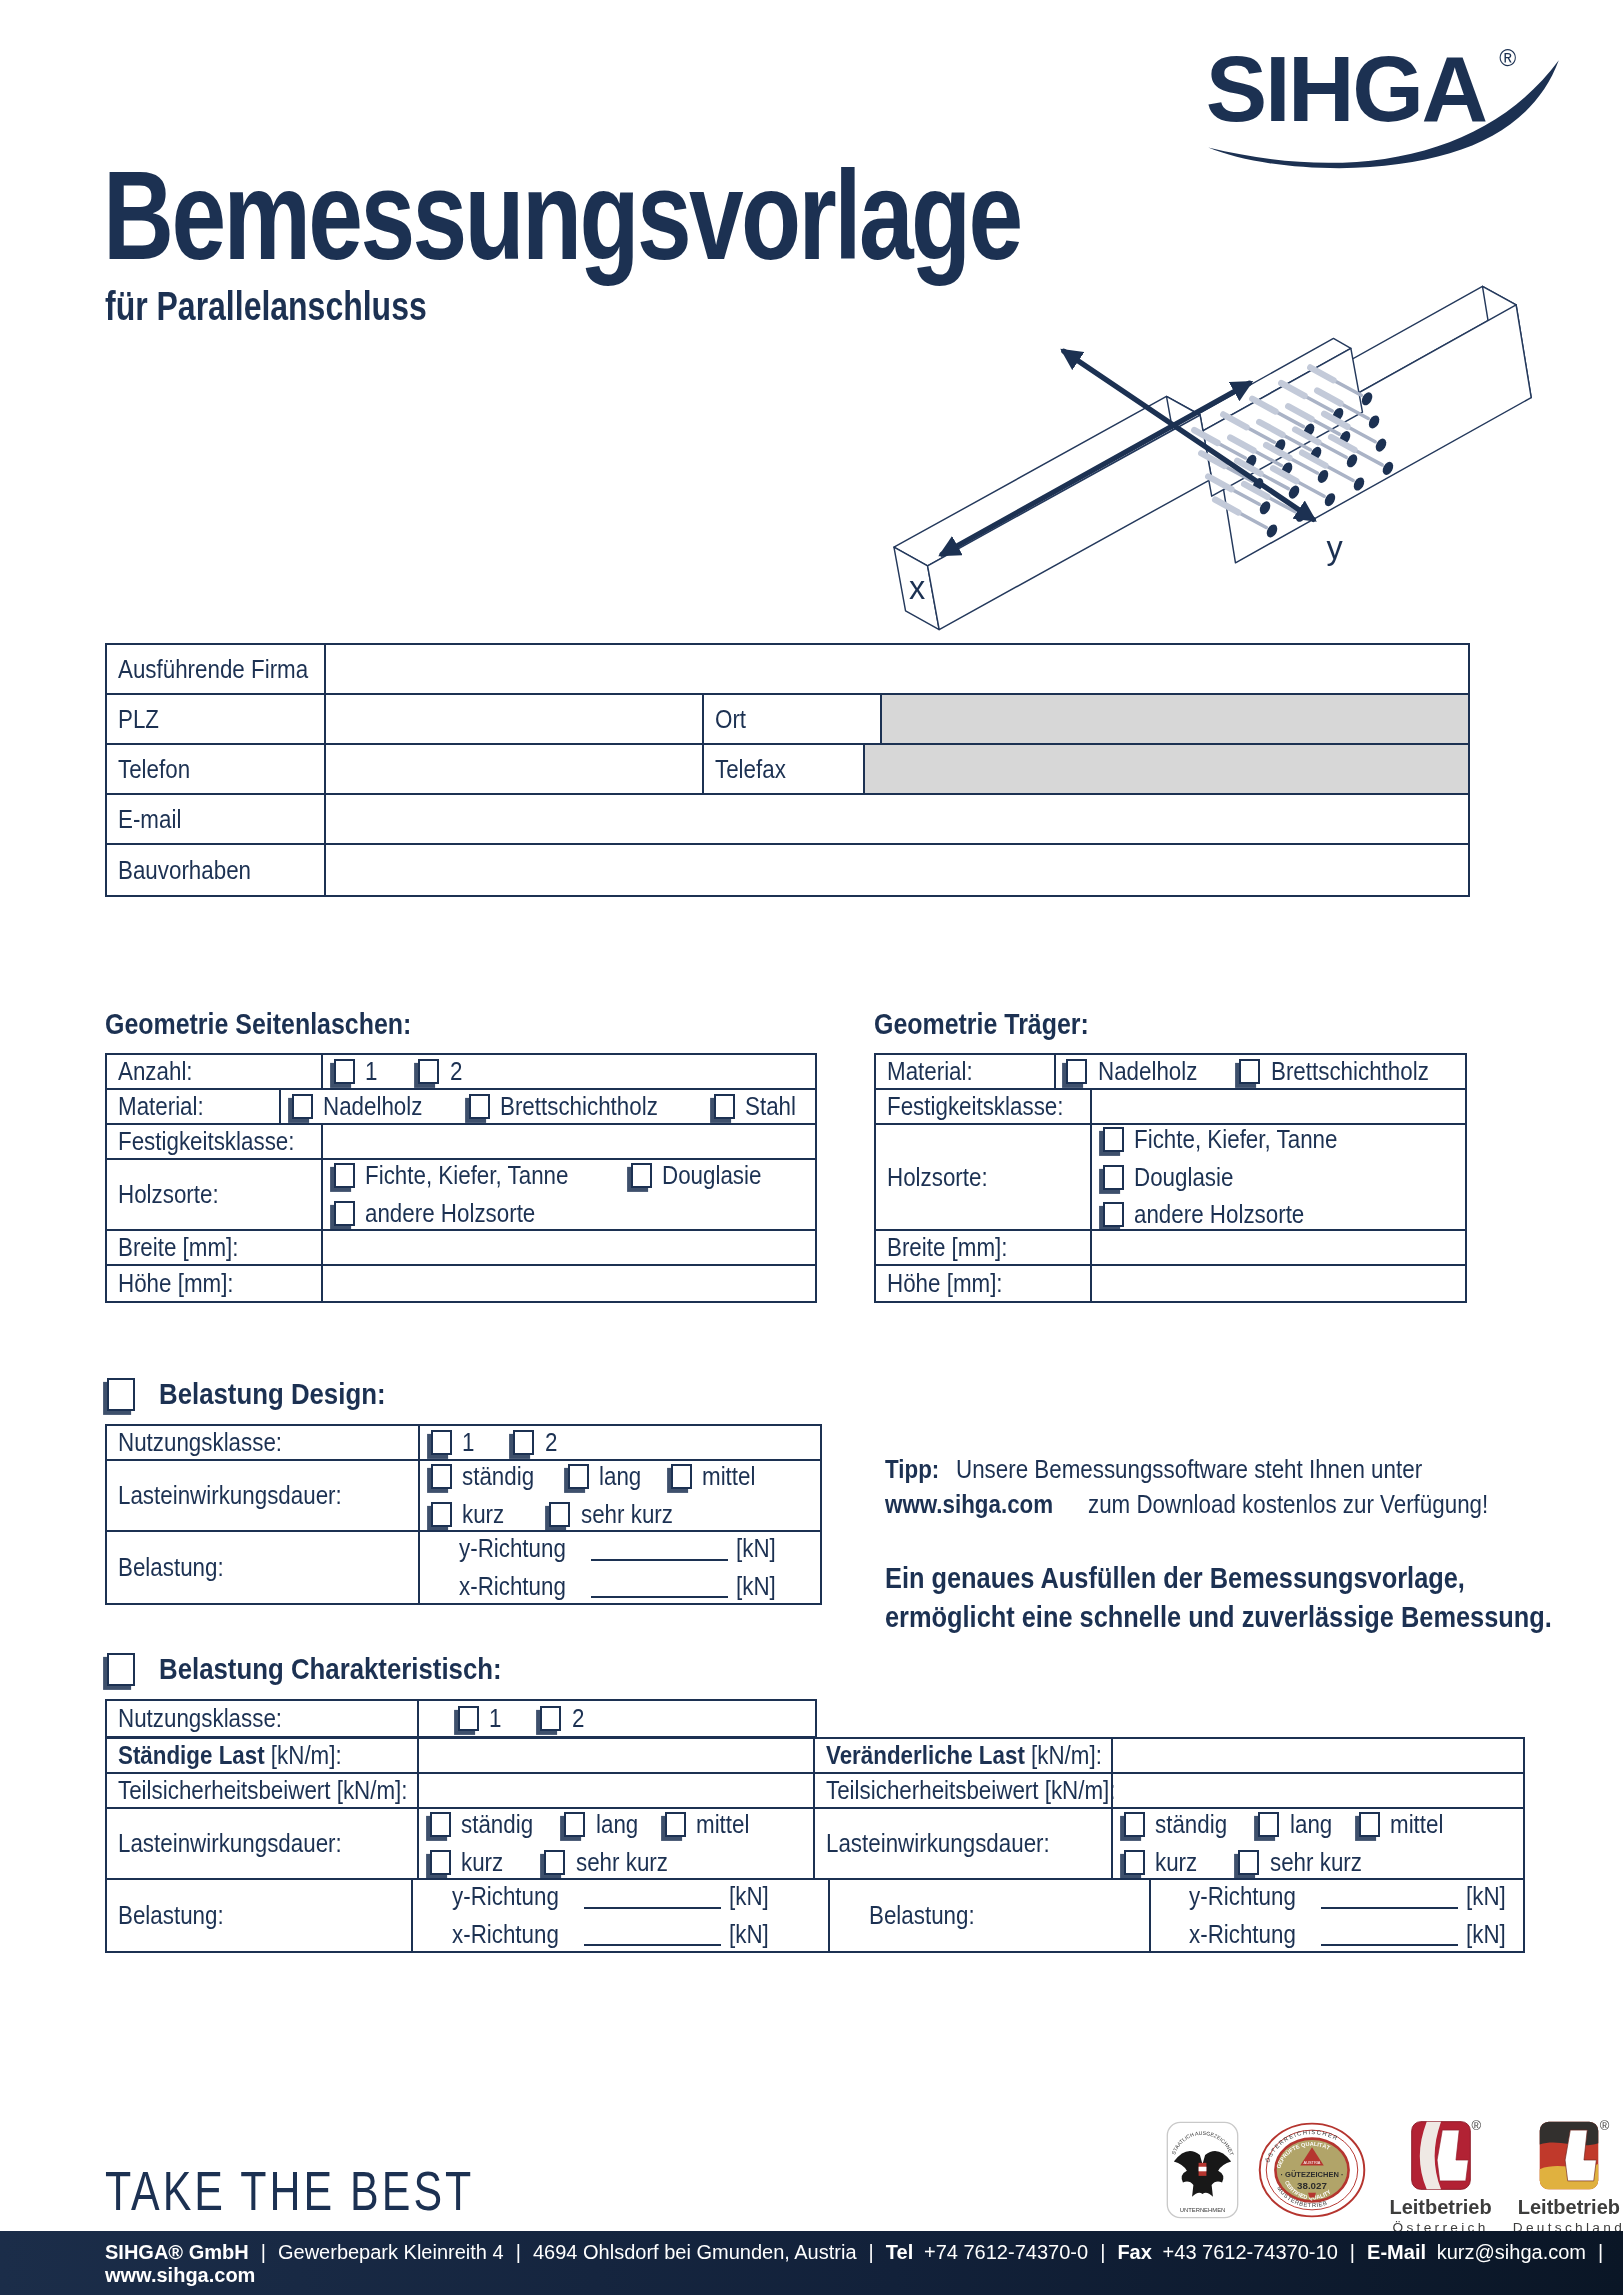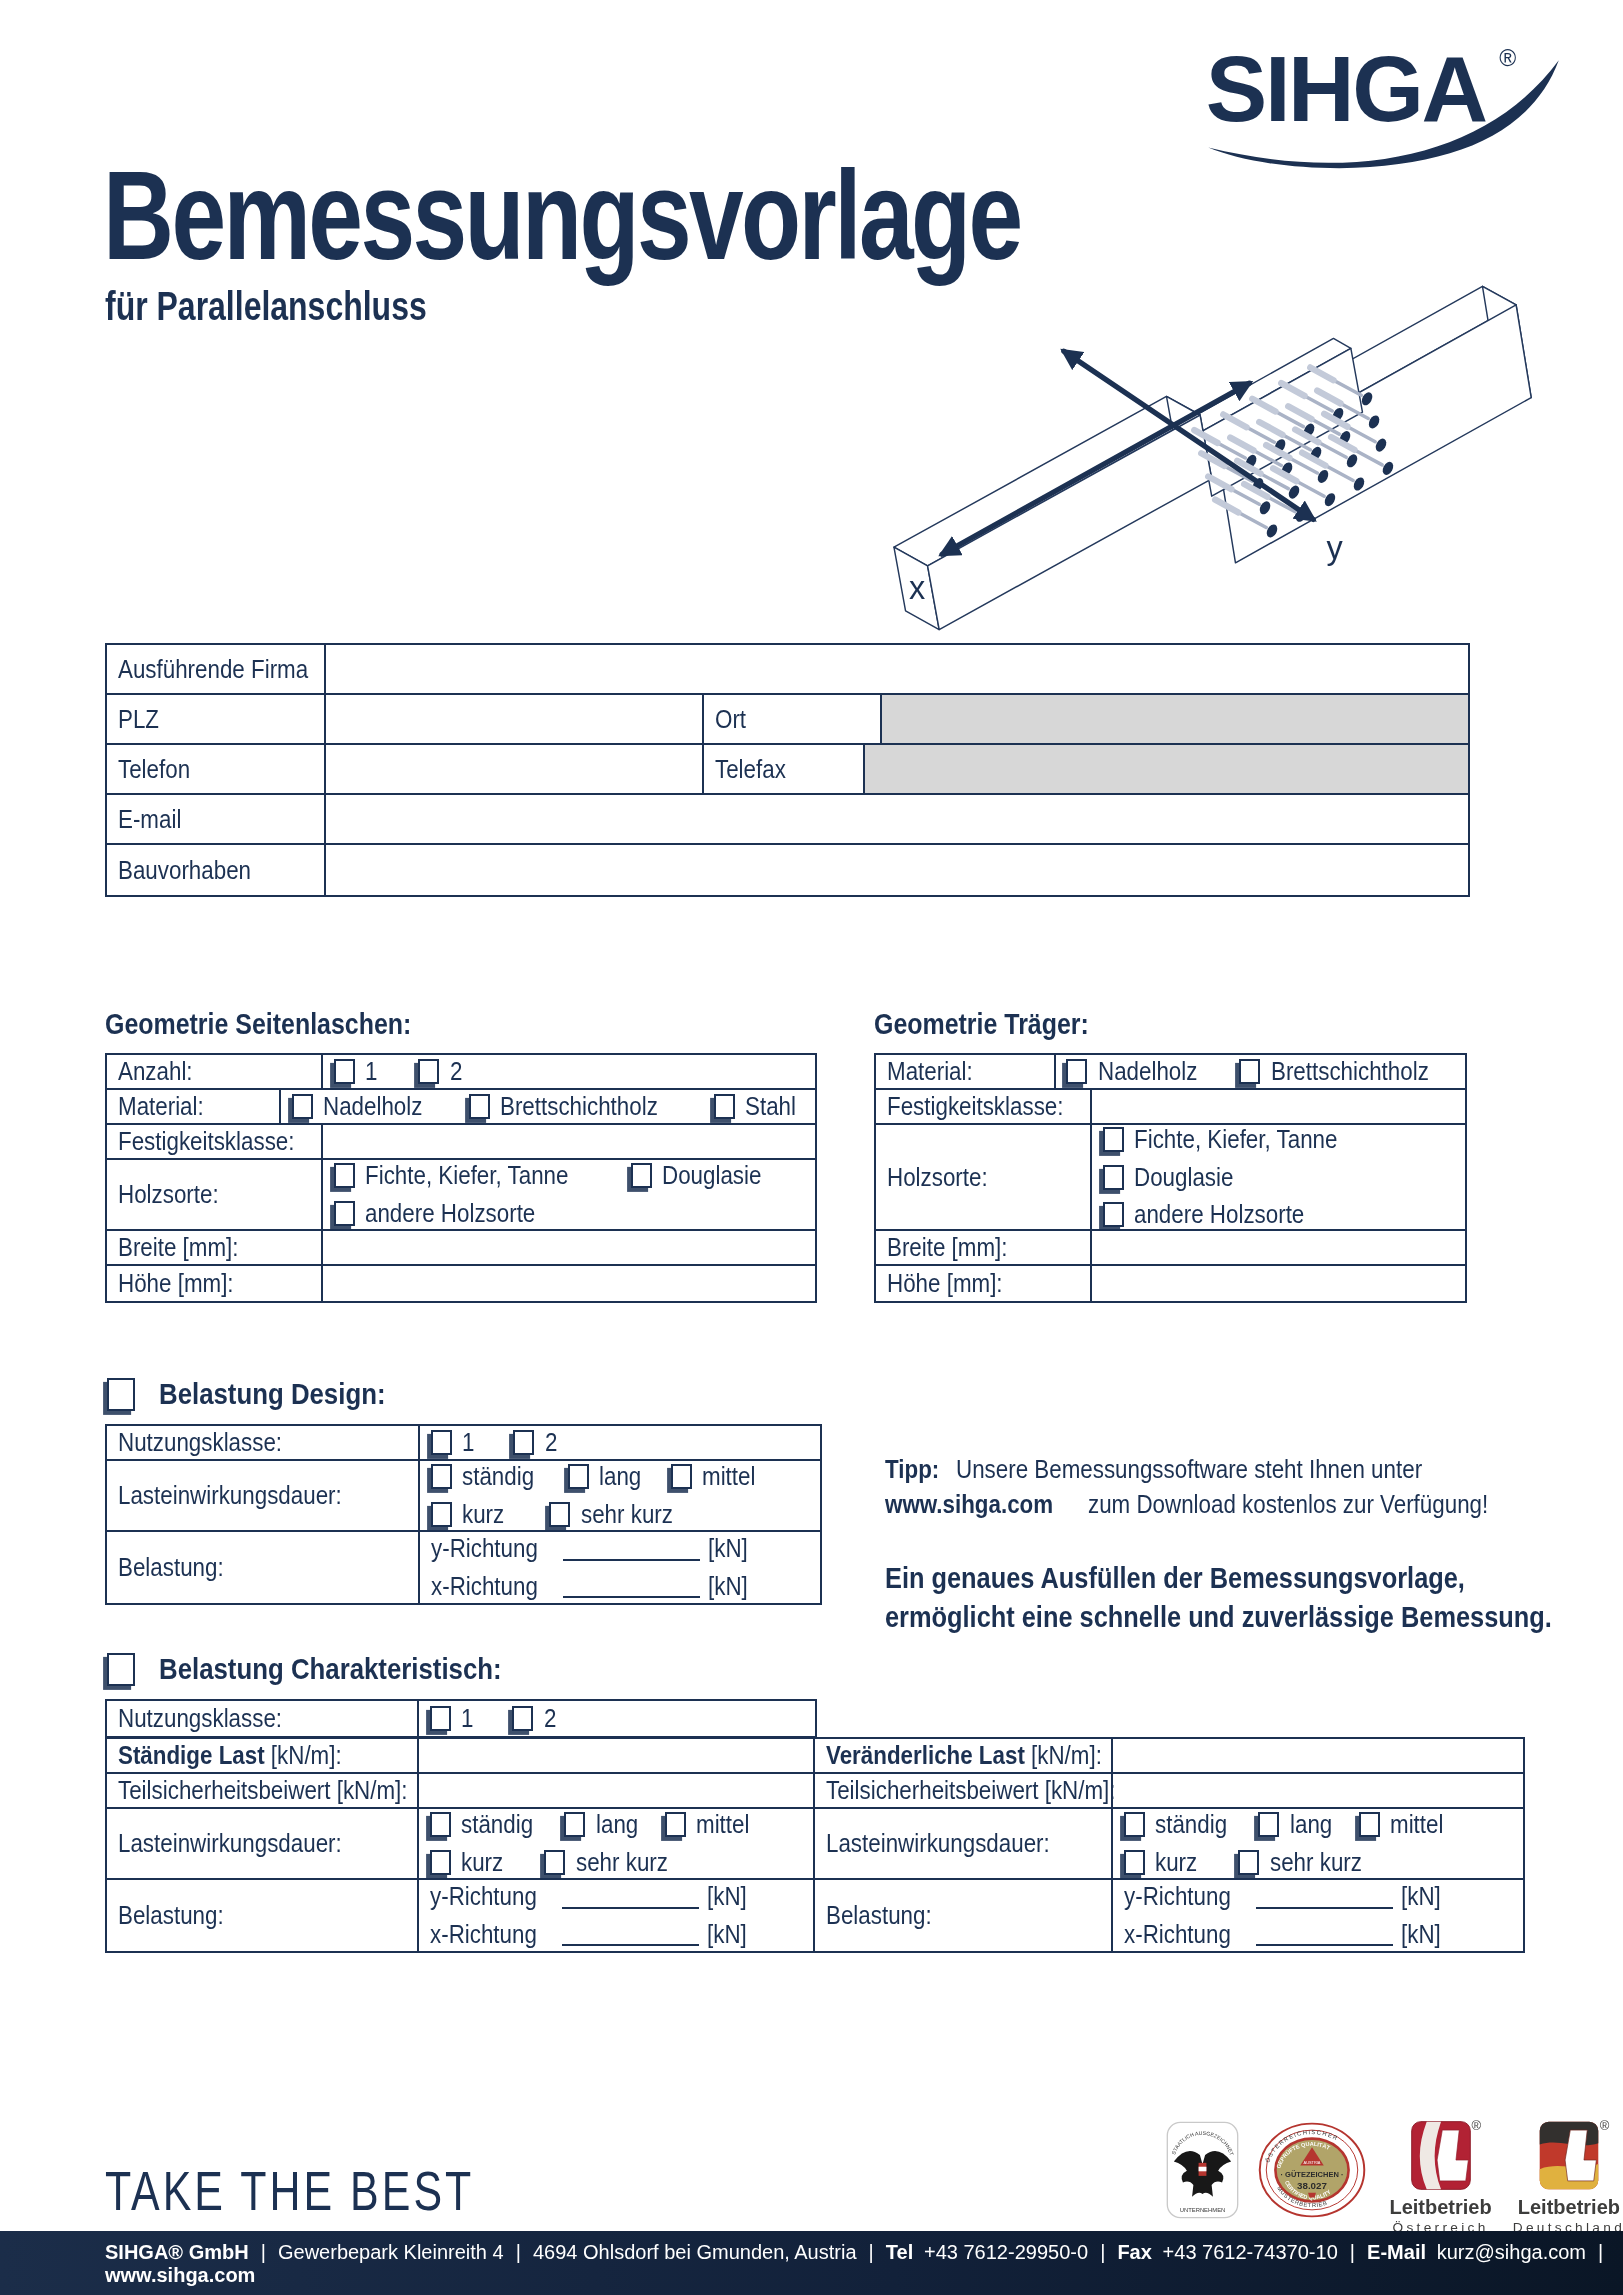--- a/index.html
+++ b/index.html
@@ -6,21 +6,21 @@
   html,body{margin:0;padding:0;background:#888;}
   .page{position:relative;width:1623px;height:2295px;background:#ffffff;
         font-family:"Liberation Sans",sans-serif;color:var(--navy);overflow:hidden;}
   .abs{position:absolute;}
   .ct{display:inline-block;transform:scaleX(0.86);transform-origin:0 50%;white-space:nowrap;}
   .cond{display:inline-block;transform:scaleX(0.78);transform-origin:0 0;white-space:nowrap;}
   .b{font-weight:bold;}
   
   .t{position:absolute;background:#fff;border:2.6px solid var(--navy);box-sizing:border-box;}
   .tr{display:flex;border-bottom:2px solid var(--navy);box-sizing:border-box;}
-  .tr:last-child{border-bottom:none;}
+  .tr:last-child{border-bottom:none;gap:28px;}
   .td{display:flex;align-items:center;padding:0 10.5px;border-right:2px solid var(--navy);
       box-sizing:border-box;font-size:26px;overflow:visible;}
   .td:last-child{border-right:none;}
   .td.col{flex-direction:column;align-items:flex-start;justify-content:center;gap:6.5px;}
   .gray{background:var(--gray);}
   
   .cb{display:inline-block;width:21px;height:25px;border:2.6px solid var(--navy);background:#fff;
       box-shadow:-3.9px 3.9px 0 0 rgba(28,49,82,0.85);flex:none;box-sizing:border-box;}
   .cb.big{width:27.5px;height:33px;}
   .opt{display:flex;align-items:center;gap:10.5px;}
@@ -574,21 +574,21 @@
 
   <div class="bar">
     <div style="margin-left:105px;">
       <span class="b">SIHGA® GmbH</span>
       <span style="margin:0 6.5px;">|</span>
       <span>Gewerbepark Kleinreith 4</span>
       <span style="margin:0 6.5px;">|</span>
       <span>4694 Ohlsdorf bei Gmunden, Austria</span>
       <span style="margin:0 6.5px;">|</span>
       <span class="b" style="margin-right:5.2px;">Tel</span>
-      <span>+43 7612-29950-0</span>
+      <span>+74 7612-74370-0</span>
       <span style="margin:0 6.5px;">|</span>
       <span class="b" style="margin-right:5.2px;">Fax</span>
       <span>+43 7612-74370-10</span>
       <span style="margin:0 6.5px;">|</span>
       <span class="b" style="margin-right:5.2px;">E-Mail</span>
       <span>kurz@sihga.com</span>
       <span style="margin:0 6.5px;">|</span>
       <span class="b">www.sihga.com</span>
     </div>
   </div>

